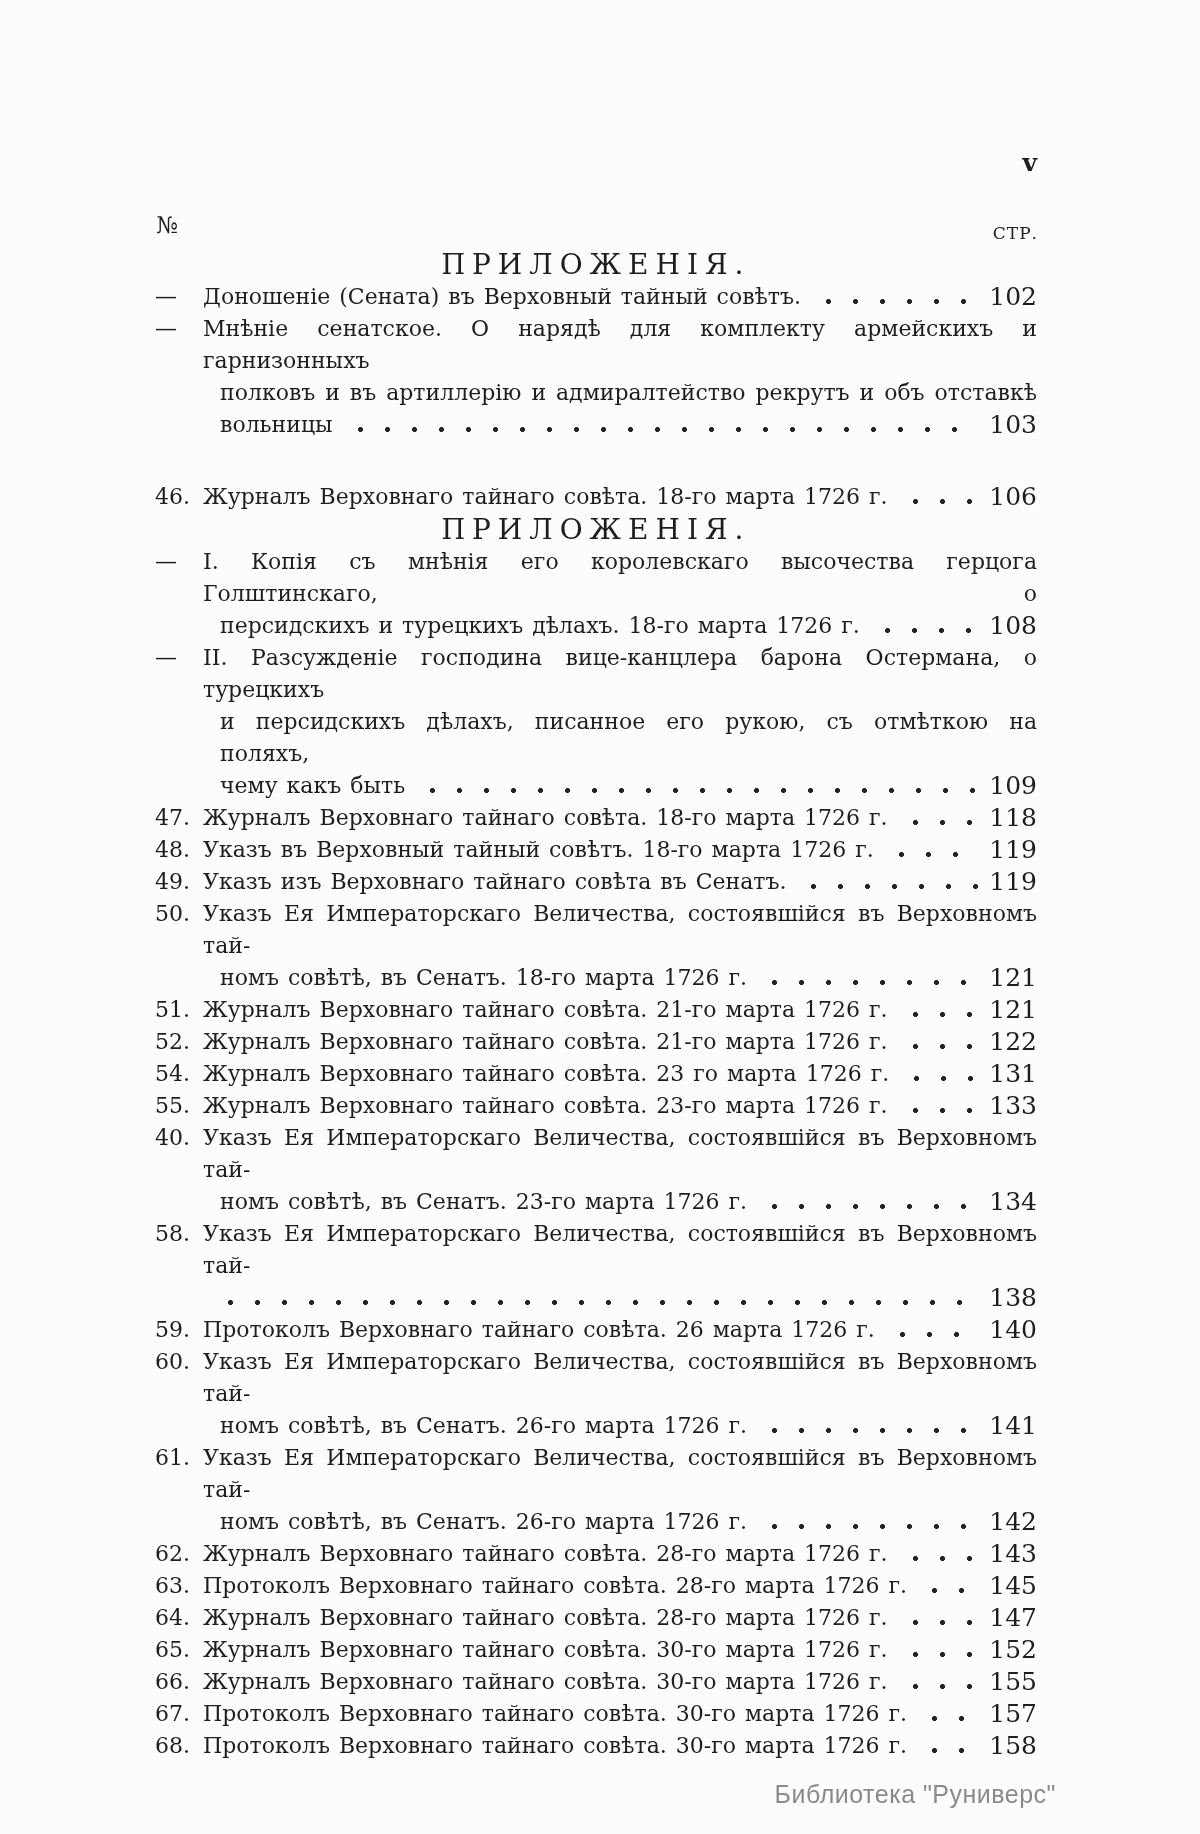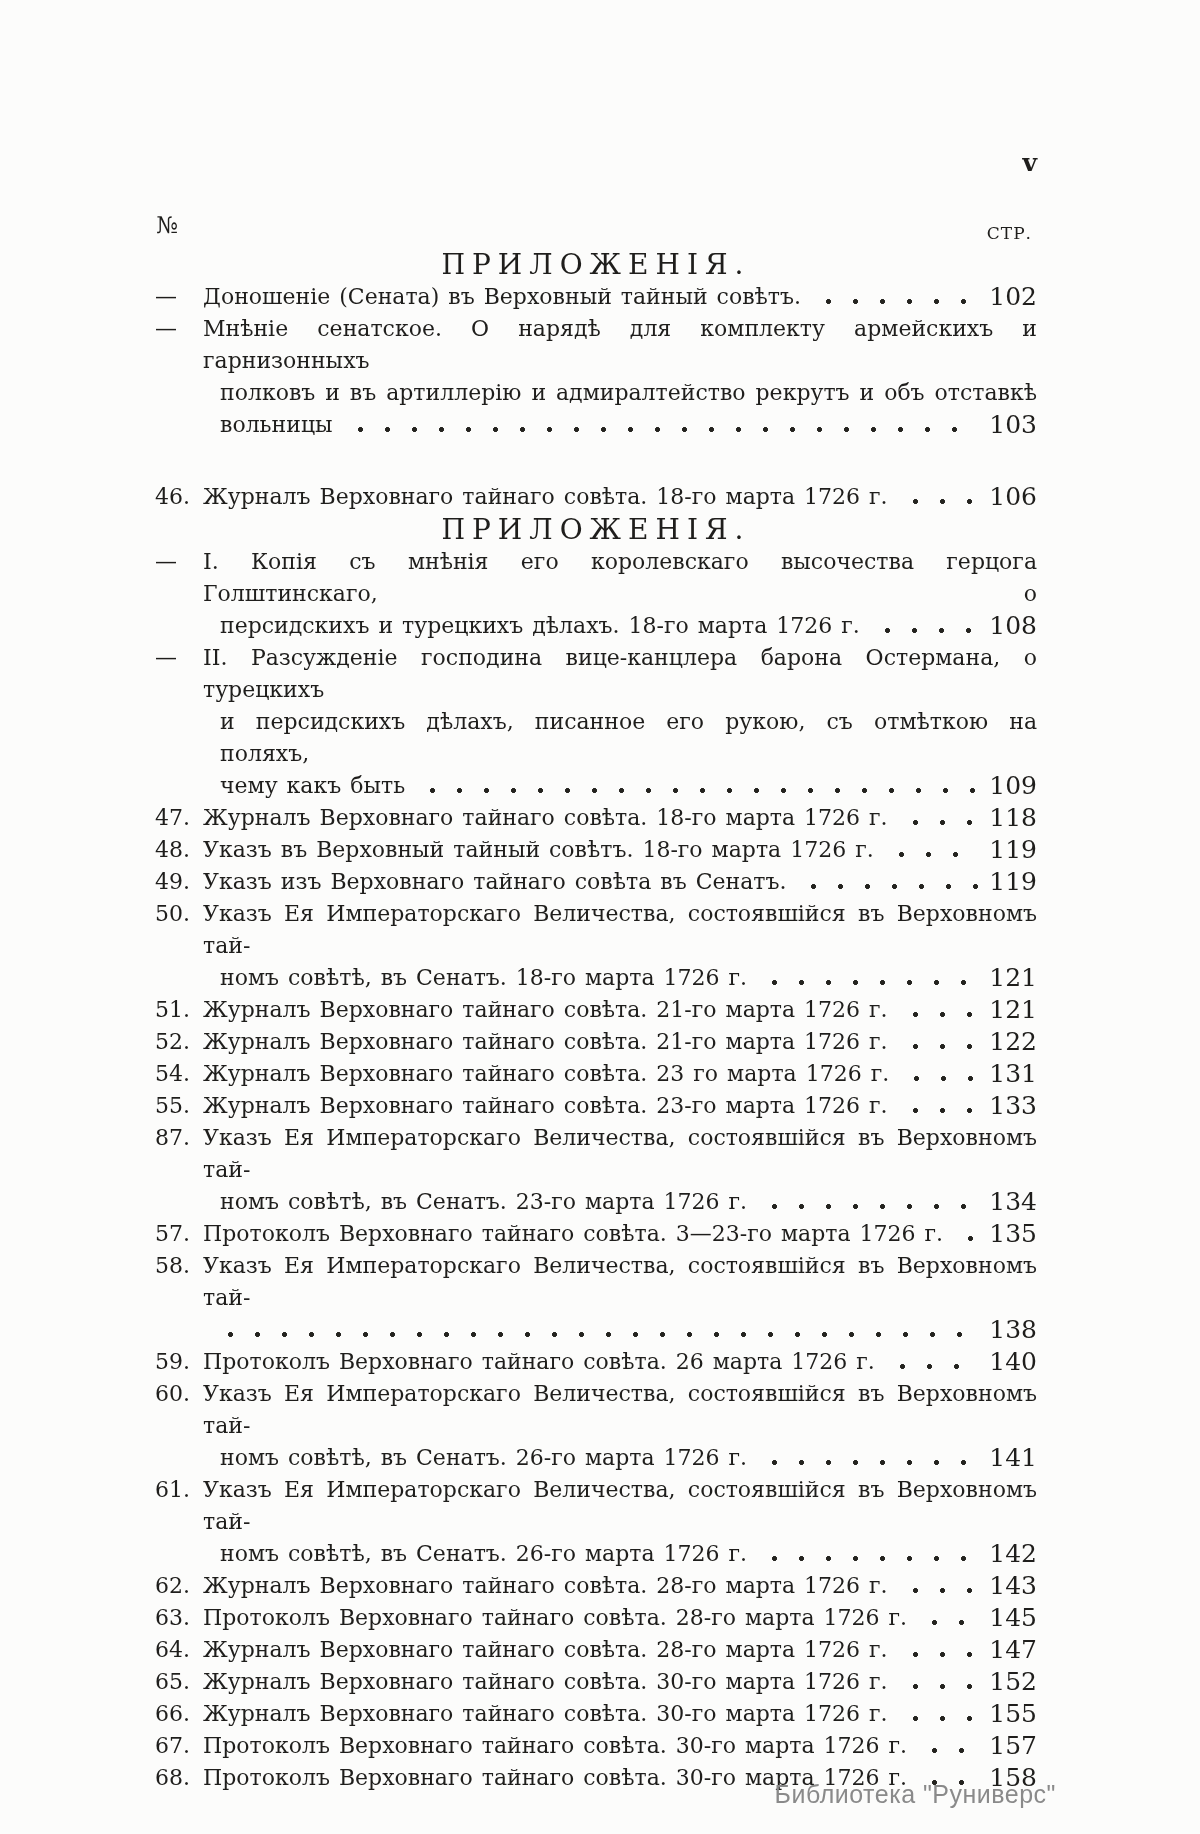--- a/index.html
+++ b/index.html
@@ -5,21 +5,21 @@
   html,body{margin:0;padding:0;}
   body{
     width:1200px;height:1834px;position:relative;
     background:#fcfcfb;
     font-family:"DejaVu Serif", serif;
     color:#1f1e1c;
     overflow:hidden;
   }
   .folio{position:absolute;top:148px;right:163px;font-size:25px;font-weight:bold;}
   .col-num-label{position:absolute;top:212px;left:156px;font-size:23px;}
-  .col-page-label{position:absolute;top:223px;right:168px;font-size:17px;letter-spacing:1px;text-align:center;}
+  .col-page-label{position:absolute;top:223px;right:162px;font-size:17px;letter-spacing:1px;text-align:center;}
   #toc{position:absolute;left:155px;top:248px;width:882px;}
   .header-row{
     text-align:center;line-height:33px;font-size:28px;letter-spacing:7px;
     font-weight:500;
   }
   .header-row::first-letter{font-size:27px;}
   .trow{display:flex;line-height:32px;font-size:22px;}
   .num{flex:0 0 48px;}
   .txt{white-space:nowrap;word-spacing:2px;}
   .txt.fill{flex:1 1 auto;white-space:normal;text-align:justify;text-align-last:justify;word-spacing:2px;}
@@ -147,34 +147,28 @@
       <span class="leader"></span>
       <span class="pg">131</span>
     </div>
     <div class="trow">
       <span class="num">55.</span>
       <span class="txt">Журналъ Верховнаго тайнаго совѣта. 23-го марта 1726 г.</span>
       <span class="leader"></span>
       <span class="pg">133</span>
     </div>
     <div class="trow">
-      <span class="num">87.</span>
+      <span class="num">40.</span>
       <span class="txt fill">Указъ Ея Императорскаго Величества, состоявшійся въ Верховномъ тай-</span>
     </div>
     <div class="trow">
       <span class="num"></span>
       <span class="txt cont">номъ совѣтѣ, въ Сенатъ. 23-го марта 1726 г.</span>
       <span class="leader"></span>
       <span class="pg">134</span>
-    </div>
-    <div class="trow">
-      <span class="num">57.</span>
-      <span class="txt">Протоколъ Верховнаго тайнаго совѣта. 3—23-го марта 1726 г.</span>
-      <span class="leader"></span>
-      <span class="pg">135</span>
     </div>
     <div class="trow">
       <span class="num">58.</span>
       <span class="txt fill">Указъ Ея Императорскаго Величества, состоявшійся въ Верховномъ тай-</span>
     </div>
     <div class="trow">
       <span class="num"></span>
       <span class="leader"></span>
       <span class="pg">138</span>
     </div>

